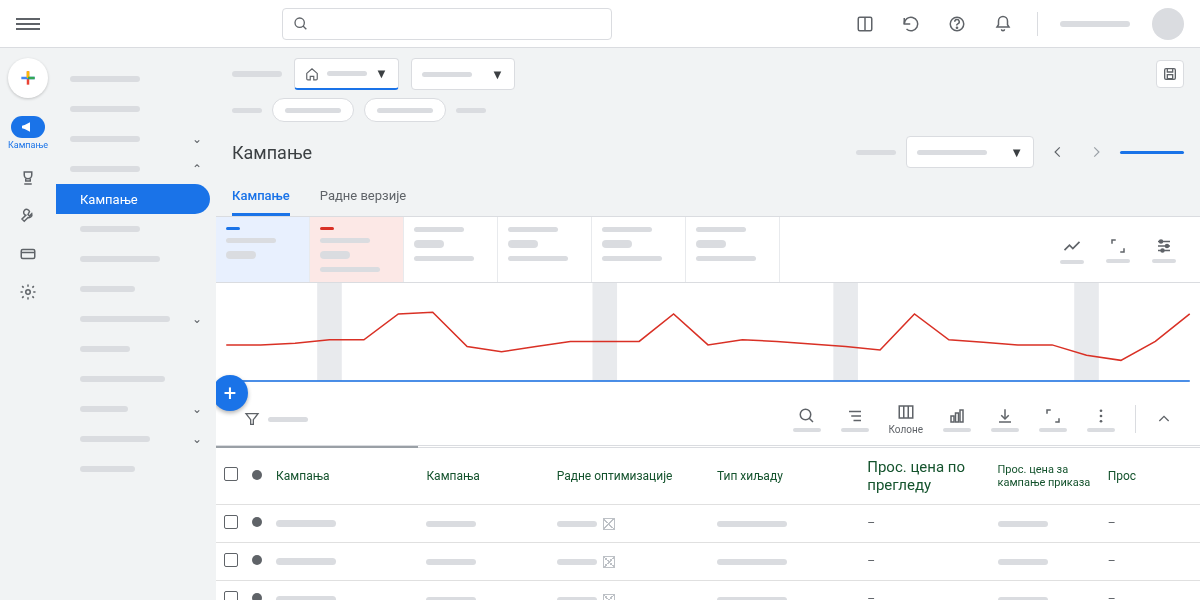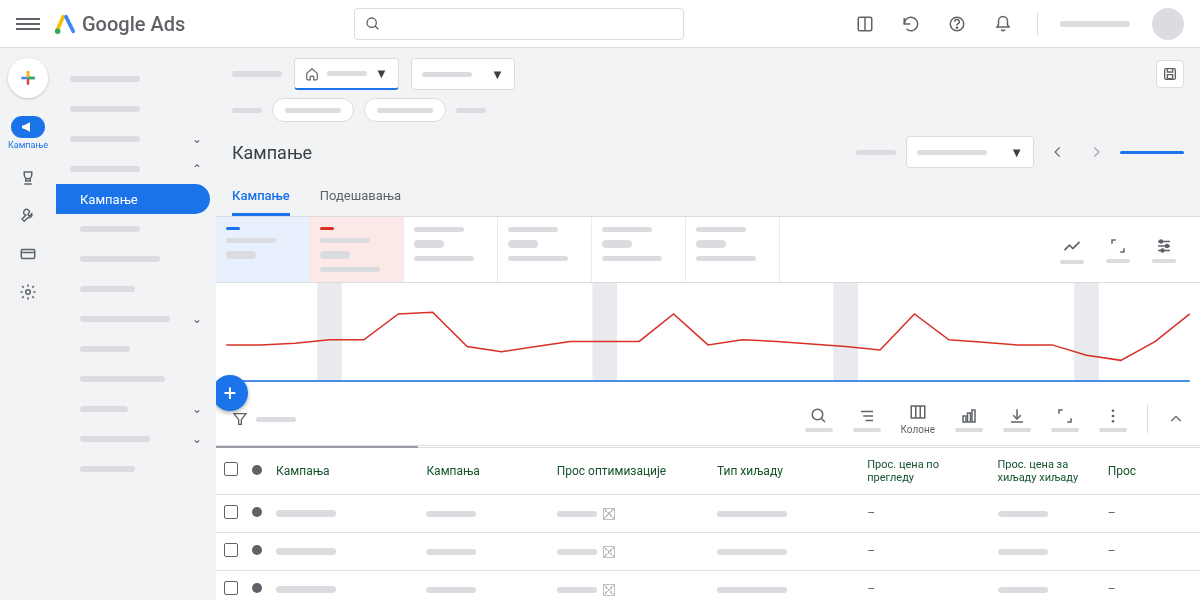--- a/index.html
+++ b/index.html
@@ -76,21 +76,21 @@
 .mt-item { display:flex; flex-direction:column; align-items:center; gap:4px; color:#5f6368; cursor:pointer; }
 .mt-item .ph { width: 24px; height: 4px; }
 
 .chart { height: 110px; background: #fff; position: relative; }
 .chart svg { width: 100%; height: 100%; }
 .chart .band { fill: #e8eaed; }
 .chart .axis { stroke: #bdc1c6; stroke-width: 1; }
 
 .fab { position: absolute; width: 36px; height: 36px; border-radius: 50%; background: #1a73e8; color:#fff; display:flex; align-items:center; justify-content:center; font-size:22px; box-shadow: 0 2px 4px rgba(0,0,0,0.3); cursor:pointer; }
 
-.toolbar { display:flex; align-items:center; padding: 10px 16px; background:#fff; border-bottom: 1px solid #dadce0; gap: 12px; }
+.toolbar { display:flex; align-items:center; padding: 10px 28px; background:#fff; border-bottom: 1px solid #dadce0; gap: 12px; }
 .tb-filter { display:flex; align-items:center; gap:8px; color:#5f6368; }
 .tb-right { margin-left:auto; display:flex; align-items:center; gap: 20px; }
 .tb-item { display:flex; flex-direction:column; align-items:center; gap:3px; font-size: 10px; color:#5f6368; cursor:pointer; }
 .tb-item .ph { width: 28px; height: 4px; }
 .tb-dividerv { width:1px; height:28px; background:#dadce0; }
 
 .table { background:#fff; flex:1; overflow:auto; }
 .table table { width:100%; border-collapse: collapse; table-layout: fixed; }
 .table th, .table td { border-bottom: 1px solid #e0e0e0; padding: 10px 8px; font-size: 12px; text-align: left; color:#5f6368; }
 .table th { font-weight: 400; color:#14532d; border-top: 1px solid #dadce0; }
@@ -116,28 +116,20 @@
 </style>
 </head>
 <body>
 
 <div class="topbar">
   <div class="menu-btn">
       <span></span>
       <span></span>
       <span></span>
     </div>
-  <div class="logo">
-    <svg width="22" height="22" viewBox="0 0 24 24">
-      <path d="M3 20 L10 4" stroke="#fbbc04" stroke-width="4" stroke-linecap="round"></path>
-      <path d="M13 4 L21 20" stroke="#4285f4" stroke-width="4" stroke-linecap="round"></path>
-      <circle cx="4" cy="20" r="3" fill="#34a853"></circle>
-    </svg>
-    <span class="g">Google Ads</span>
-  </div>
   <div class="searchbox">
     <svg width="16" height="16" viewBox="0 0 24 24" fill="none" stroke="#5f6368" stroke-width="2">
         <circle cx="10" cy="10" r="7"></circle>
         <line x1="20" y1="20" x2="15" y2="15"></line>
       </svg>
     <input placeholder="" style="">
   </div>
   <div class="top-icons">
     <div class="icon-btn">
         <svg width="18" height="18" viewBox="0 0 24 24" fill="none" stroke="#5f6368" stroke-width="2">
@@ -323,21 +315,21 @@
             <svg width="14" height="14" viewBox="0 0 24 24" fill="none" stroke="currentColor" stroke-width="2">
               <polyline points="9 4 17 12 9 20"></polyline>
             </svg>
           </div>
         <div class="blue-line"></div>
       </div>
     </div>
 
     <div class="tabs">
       <div class="tab active">Кампање</div>
-      <div class="tab">Подешавања</div>
+      <div class="tab">Радне верзије</div>
     </div>
 
     <div class="metrics">
       <div class="metric blue">
           <span class="swatch"></span>
           <span class="placeholder ph1"></span>
           <span class="placeholder ph2"></span>
         </div>
       <div class="metric red">
           <span class="swatch"></span>
@@ -478,24 +470,24 @@
     </div>
 
     <div class="table">
       <table>
         <thead>
           <tr>
             <th class="cbcell bt2"><span class="cb"></span></th>
             <th class="dotcell bt2"><span class="status-dot"></span></th>
             <th class="col-camp bt2">Кампања</th>
             <th class="col-status">Кампања</th>
-            <th class="col-opt">Прос оптимизације</th>
+            <th class="col-opt">Радне оптимизације</th>
             <th class="col-type">Тип хиљаду</th>
-            <th class="col-cpv center" style="font-size:11px">Прос. цена по прегледу</th>
-            <th class="col-cpm center" style="font-size:11px">Прос. цена за хиљаду хиљаду</th>
+            <th class="col-cpv center" style="font-size:15px">Прос. цена по прегледу</th>
+            <th class="col-cpm center" style="font-size:11px">Прос. цена за кампање приказа</th>
             <th class="col-price center">Прос</th>
           </tr>
         </thead>
         <tbody id="table-body">
             <tr>
               <td class="cbcell"><span class="cb"></span></td>
               <td class="dotcell"><span class="status-dot"></span></td>
               <td><span class="placeholder" style="width:60px;height:7px"></span></td>
               <td><span class="placeholder" style="width:50px;height:6px"></span></td>
               <td class="right"><span class="placeholder" style="width:40px;height:6px"></span><span class="noopt"></span></td>

